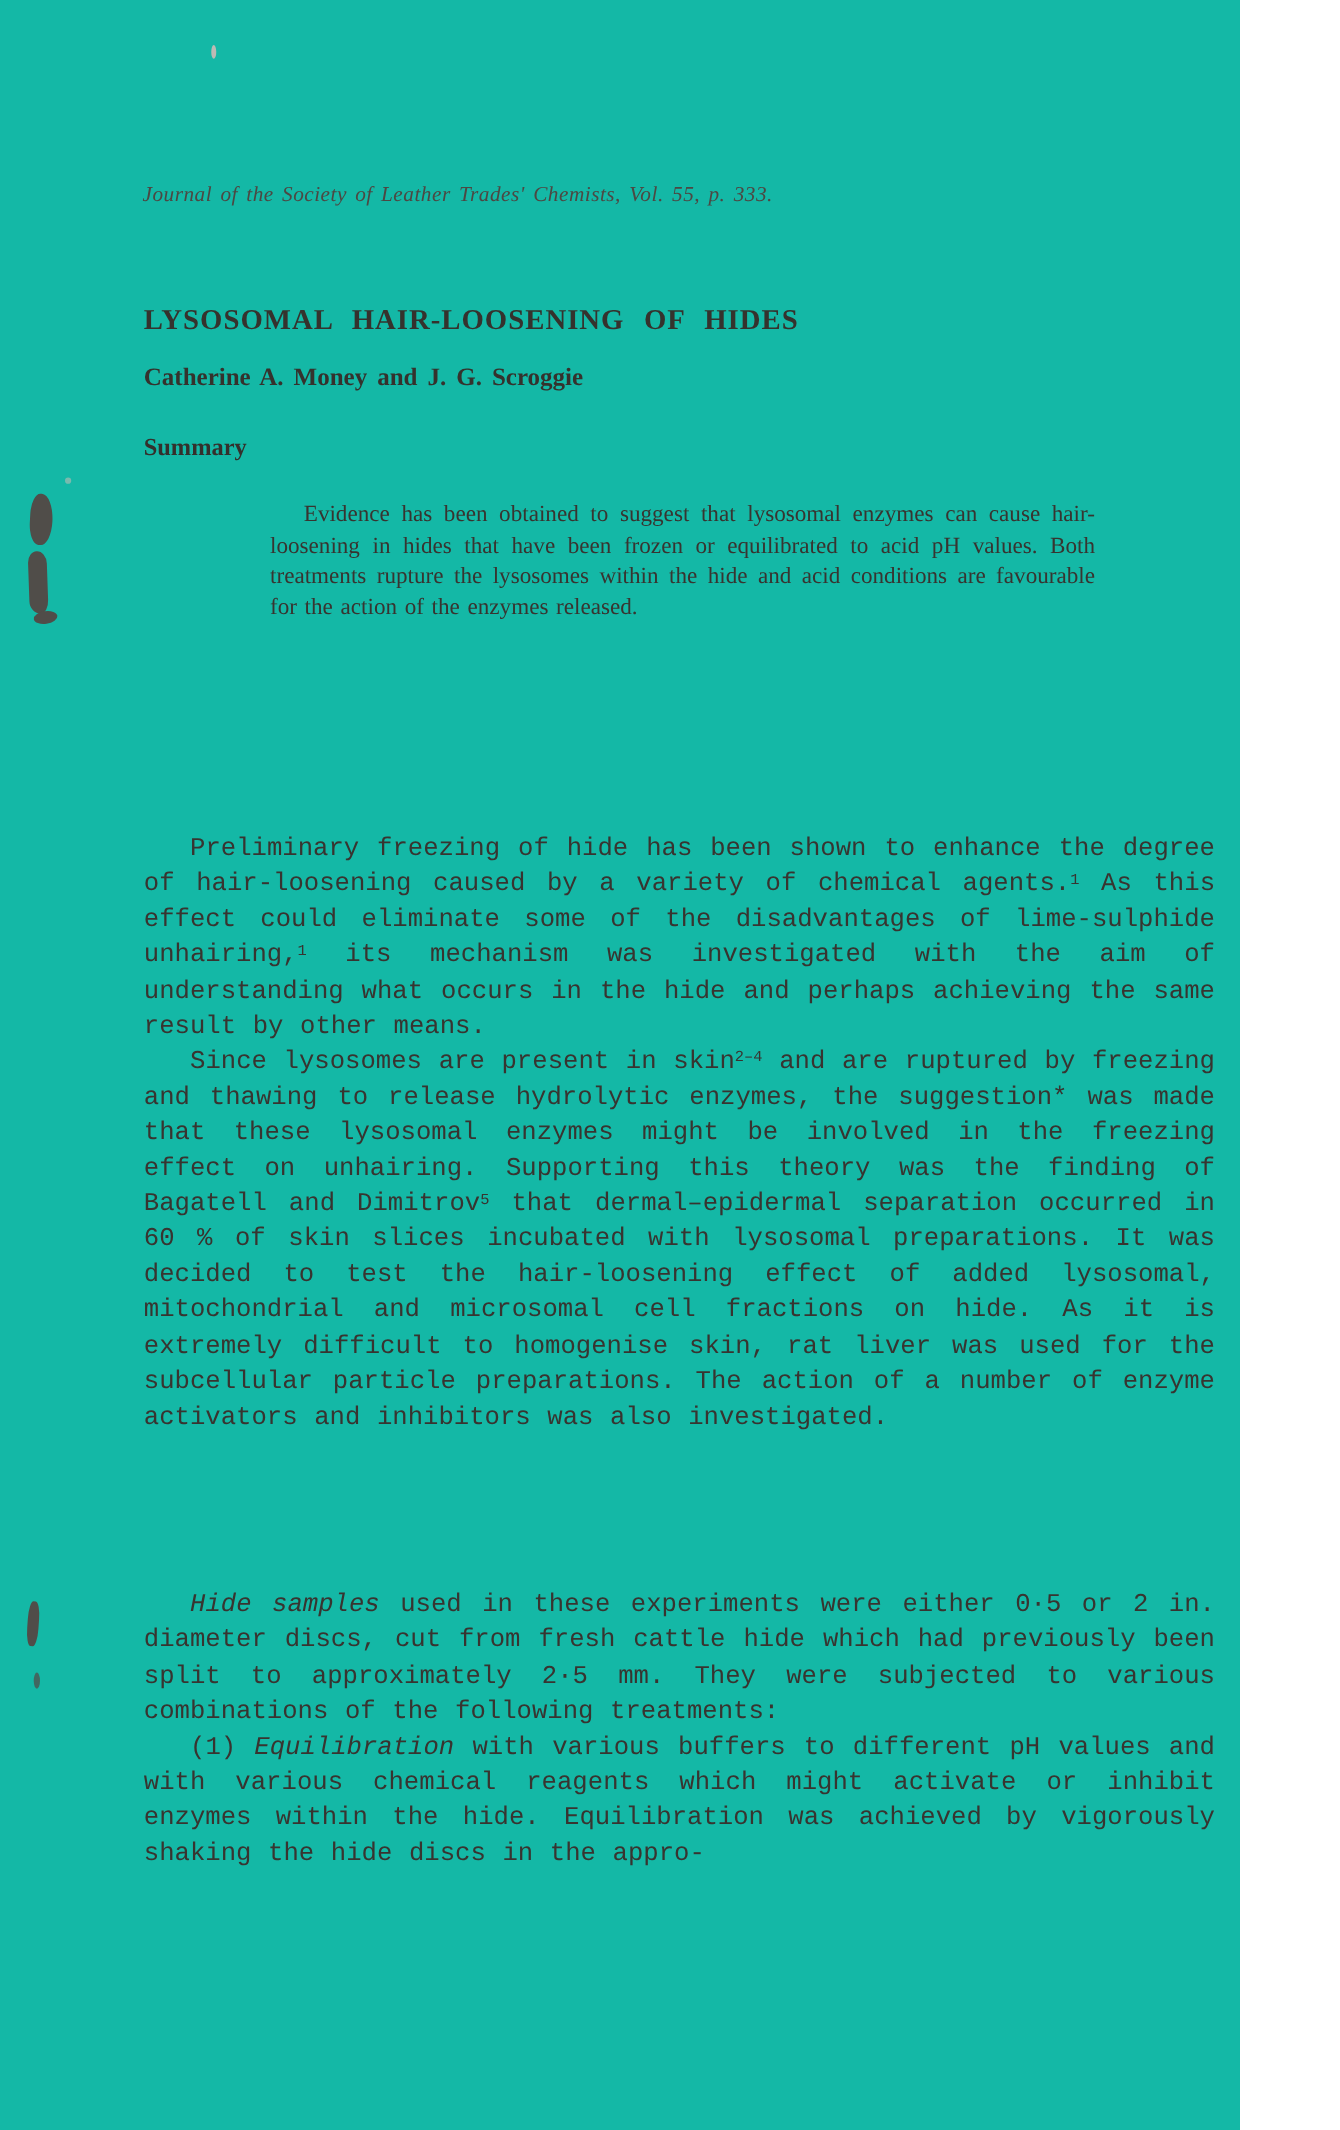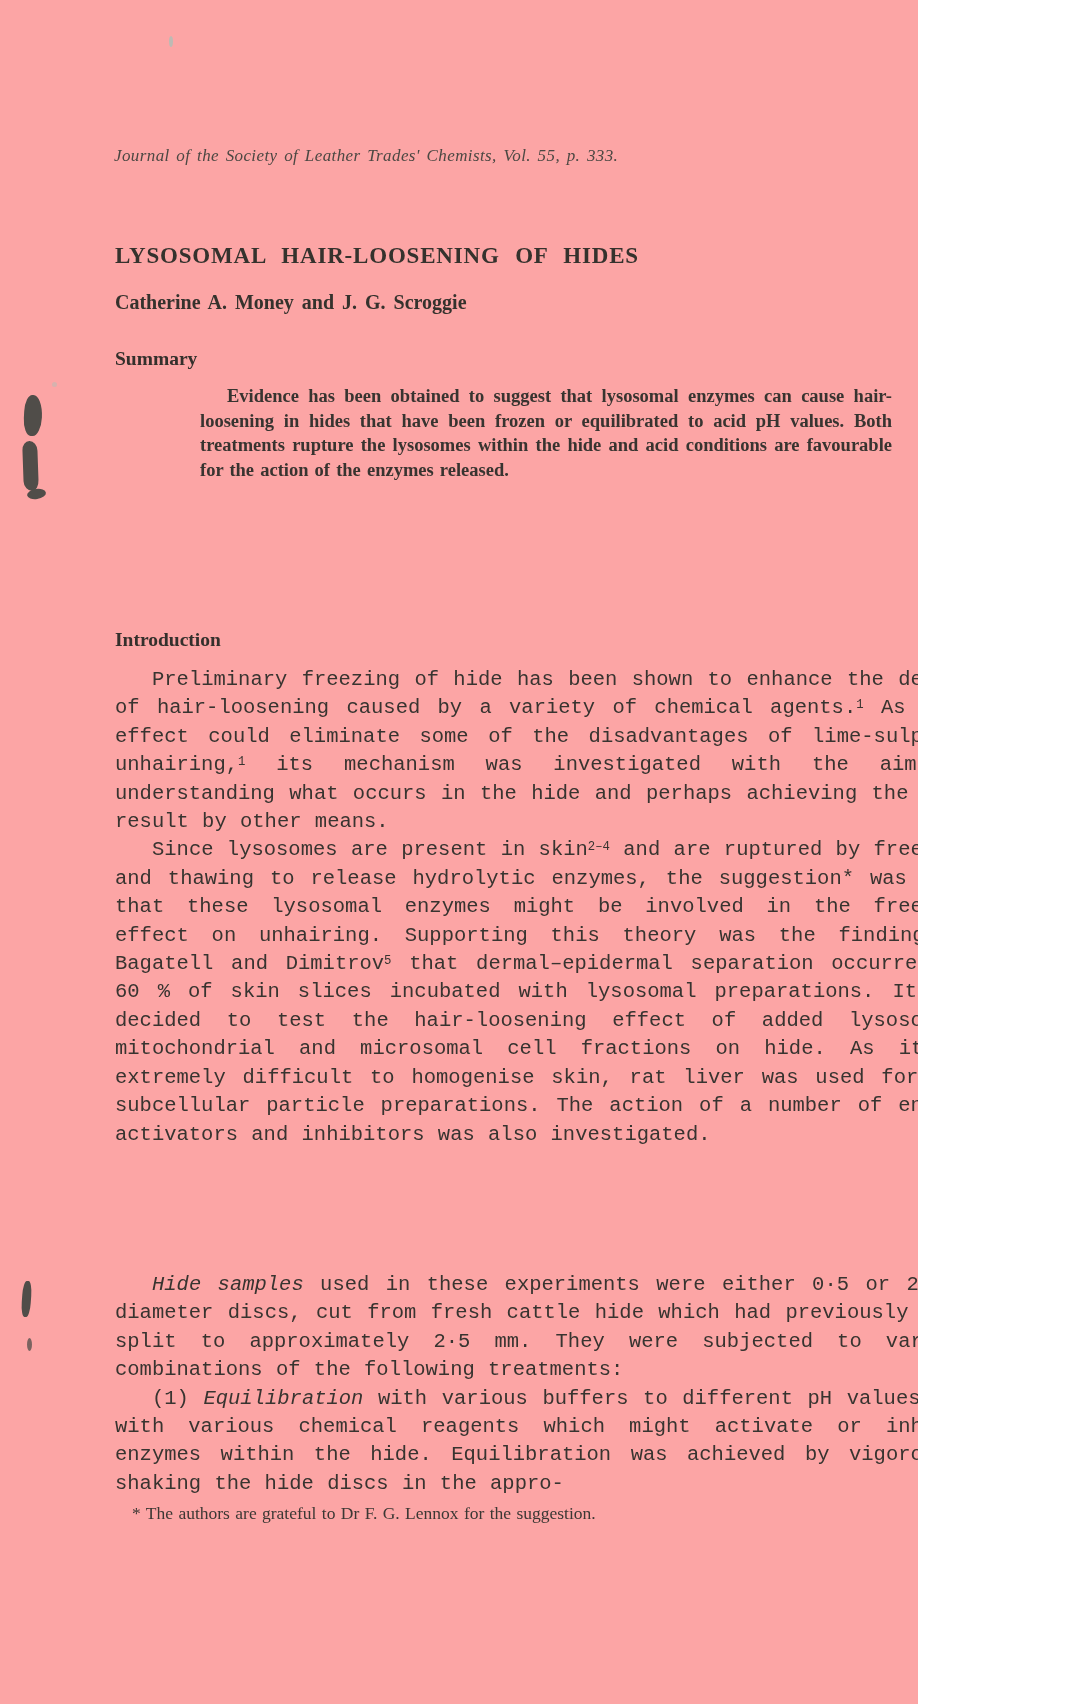--- a/index.html
+++ b/index.html
@@ -3,22 +3,22 @@
 <meta charset="utf-8">
 <style>
   html, body { margin: 0; padding: 0; }
   body {
     width: 1072px; height: 1704px;
     font-family: "Liberation Serif", serif;
     background: #ffffff;
   }
   .page {
     position: relative;
-    width: 918px; height: 1704px;
-    background: #fca5a5;
+    width: 992px; height: 1704px;
+    background: #14b8a6;
     color: #383430;
     overflow: hidden;
   }
   .journal-line {
     position: absolute; left: 114px; top: 146px;
     font-size: 17px; font-style: italic;
     color: #4c4843; letter-spacing: 0.4px; word-spacing: 2px;
   }
   .centered-col { position: absolute; left: 115px; width: 857px; text-align: left; }
   .title {
@@ -33,21 +33,21 @@
     font-size: 19.5px; font-weight: 700; color: #34302c;
   }
   .summary-heading { top: 348px; }
   .intro-heading { top: 629px; }
   .materials-heading { top: 1231px; }
   .summary-body {
     position: absolute; left: 200px; width: 692px; top: 384px;
     font-size: 18.5px; line-height: 24.6px; text-align: justify;
     word-spacing: 1.5px;
   }
-  .summary-body p { margin: 0; text-indent: 27px; font-weight: bold; }
+  .summary-body p { margin: 16px; text-indent: 27px; }
   .flow-body {
     position: absolute; left: 115px; width: 857px;
     font-size: 20.5px; line-height: 28.4px; text-align: justify;
     word-spacing: 1px;
     font-family: Liberation Mono, monospace;
   }
   .intro-body { top: 666px; }
   .materials-body { top: 1271px; }
   .flow-body p { margin: 0; text-indent: 37px; }
   .footnote {
@@ -85,29 +85,27 @@
   <h1 class="centered-col title" style="margin:0;">LYSOSOMAL HAIR-LOOSENING OF HIDES</h1>
 
   <div class="centered-col section-heading summary-heading">Summary</div>
 
   <div class="centered-col authors">Catherine A. Money and J. G. Scroggie</div>
 
   <div class="summary-body">
     <p><span>Evidence has been obtained to suggest that lysosomal enzymes can cause hair-loosening in hides that have been frozen or equilibrated to acid pH values. Both treatments rupture the lysosomes within the hide and acid conditions are favourable for the action of the enzymes released.</span></p>
   </div>
 
-  <div class="centered-col section-heading intro-heading">Introduction</div>
 
   <div class="flow-body intro-body">
     <p><span>Preliminary freezing of hide has been shown to enhance the degree of hair-loosening caused by a variety of chemical agents.</span><span class="sup">1</span><span> As this effect could eliminate some of the disadvantages of lime-sulphide unhairing,</span><span class="sup">1</span><span> its mechanism was investigated with the aim of understanding what occurs in the hide and perhaps achieving the same result by other means.</span></p>
     <p><span>Since lysosomes are present in skin</span><span class="sup">2–4</span><span> and are ruptured by freezing and thawing to release hydrolytic enzymes, the suggestion* was made that these lysosomal enzymes might be involved in the freezing effect on unhairing. Supporting this theory was the finding of Bagatell and Dimitrov</span><span class="sup">5</span><span> that dermal–epidermal separation occurred in 60 % of skin slices incubated with lysosomal preparations. It was decided to test the hair-loosening effect of added lysosomal, mitochondrial and microsomal cell fractions on hide. As it is extremely difficult to homogenise skin, rat liver was used for the subcellular particle preparations. The action of a number of enzyme activators and inhibitors was also investigated.</span></p>
   </div>
 
 
   <div class="flow-body materials-body">
     <p><span class="italic">Hide samples</span><span> used in these experiments were either 0·5 or 2 in. diameter discs, cut from fresh cattle hide which had previously been split to approximately 2·5 mm. They were subjected to various combinations of the following treatments:</span></p>
     <p><span>(1) </span><span class="italic">Equilibration</span><span> with various buffers to different pH values and with various chemical reagents which might activate or inhibit enzymes within the hide. Equilibration was achieved by vigorously shaking the hide discs in the appro-</span></p>
   </div>
 
-  <div class="footnote">* The authors are grateful to Dr F. G. Lennox for the suggestion.</div>
 
 
 </div>
 
 </body></html>

